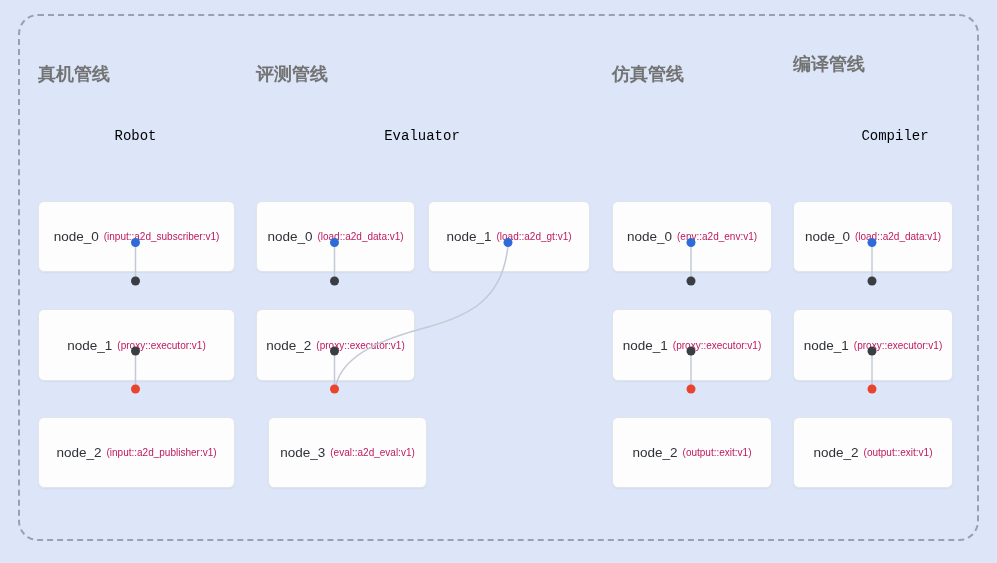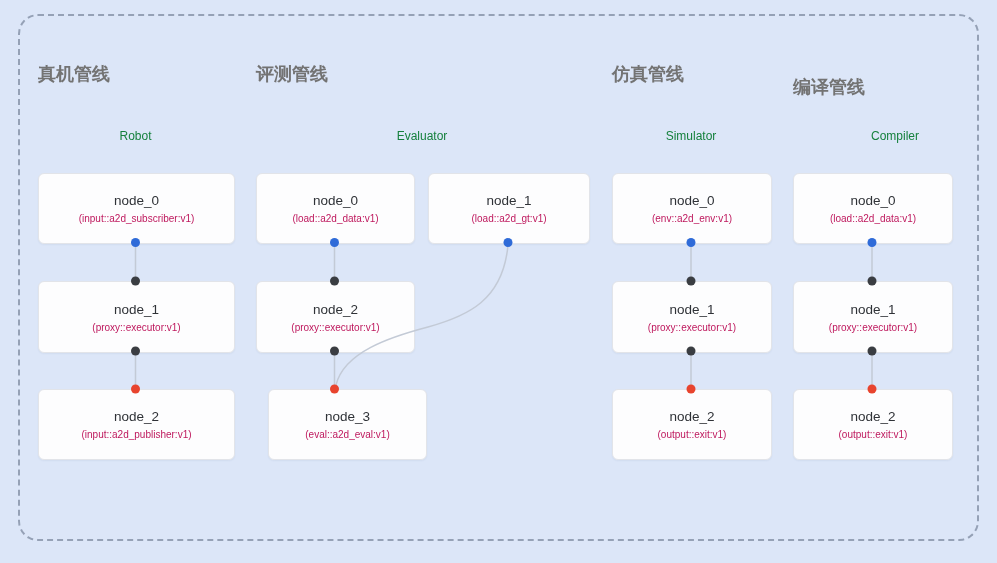--- a/index.html
+++ b/index.html
@@ -31,35 +31,37 @@
     text-align: left;
     font-size: 18px;
     font-weight: bold;
     color: #737373;
   }
   .title-en {
     position: absolute;
     height: 24px;
     line-height: 24px;
     text-align: center;
-    font-size: 12px;
+    font-size: 14px;
     font-weight: 400;
-    color: #15803d;
+    color: #000000;
+    font-family: Liberation Mono, monospace;
   }
   .node {
     position: absolute;
     background: #fdfdfe;
     border: 1px solid #e2e4e9;
     border-radius: 6px;
     box-shadow: 0 1px 2px rgba(40,60,100,0.06);
     display: flex;
-    flex-direction: column;
+    flex-direction: row;
     align-items: center;
     justify-content: center;
     gap: 5px;
+    margin-top: 28px;
   }
   .node-name {
     font-size: 13.5px;
     color: #2f3237;
   }
   .node-type {
     font-size: 10px;
     color: #be185d;
   }
   .connector-layer {
@@ -107,36 +109,35 @@
   <div class="node" style="left:256px; top:281px; width:157px; height:70px">
     <div class="node-name">node_2</div>
     <div class="node-type">(proxy::executor:v1)</div>
   </div>
   <div class="node" style="left:268px; top:389px; width:157px; height:69px">
     <div class="node-name">node_3</div>
     <div class="node-type">(eval::a2d_eval:v1)</div>
   </div>
 
   <div class="title-zh" style="left:612px; top:62px; width:158px">仿真管线</div>
-  <div class="title-en" style="left:612px; top:124px; width:158px">Simulator</div>
 
   <div class="node" style="left:612px; top:173px; width:158px; height:69px">
     <div class="node-name">node_0</div>
     <div class="node-type">(env::a2d_env:v1)</div>
   </div>
   <div class="node" style="left:612px; top:281px; width:158px; height:70px">
     <div class="node-name">node_1</div>
     <div class="node-type">(proxy::executor:v1)</div>
   </div>
   <div class="node" style="left:612px; top:389px; width:158px; height:69px">
     <div class="node-name">node_2</div>
     <div class="node-type">(output::exit:v1)</div>
   </div>
 
-  <div class="title-zh" style="left:793px; top:75px; width:158px">编译管线</div>
+  <div class="title-zh" style="left:793px; top:52px; width:158px">编译管线</div>
   <div class="title-en" style="left:816px; top:124px; width:158px">Compiler</div>
 
   <div class="node" style="left:793px; top:173px; width:158px; height:69px">
     <div class="node-name">node_0</div>
     <div class="node-type">(load::a2d_data:v1)</div>
   </div>
   <div class="node" style="left:793px; top:281px; width:158px; height:70px">
     <div class="node-name">node_1</div>
     <div class="node-type">(proxy::executor:v1)</div>
   </div>

